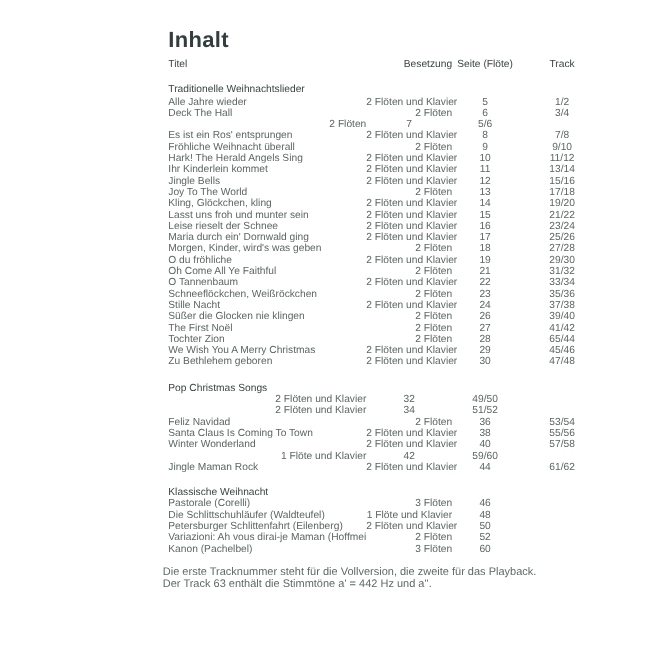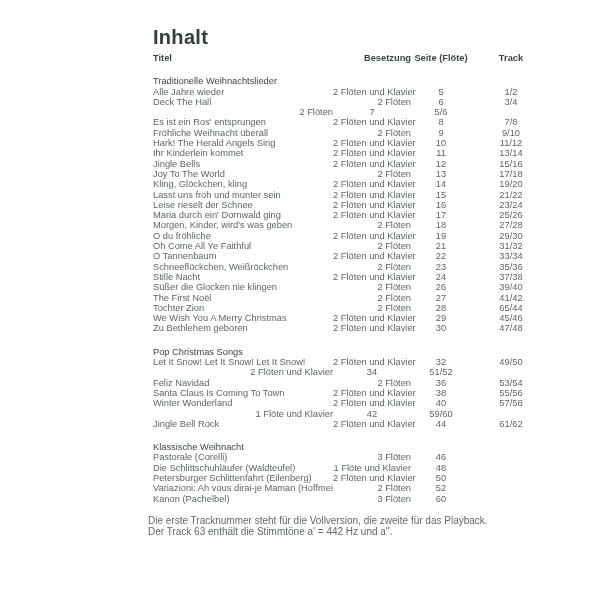--- a/index.html
+++ b/index.html
@@ -35,21 +35,21 @@
     grid-template-columns: 180px 78px 60px 80px;
     font-size: 9.3px;
     line-height: 10.3px;
   }
   .row .c1 { text-align: left;   white-space: nowrap; overflow: hidden; }
   .row .c2 { text-align: right;   white-space: nowrap; }
   .row .c3 { text-align: center; white-space: nowrap; }
   .row .c4 { text-align: center; white-space: nowrap; }
   .header-row {
     margin-top: 6px;
-    font-weight: bold;
+    font-weight: normal;
     color: #3a4545;
   }
   .section-heading {
     margin: 13px 0 0 0;
     font-size: 9.3px;
     line-height: 10.3px;
     font-weight: normal;
     color: #3a4545;
   }
   .footnotes {
@@ -221,21 +221,20 @@
         <div class="row">
           <span class="c1">Zu Bethlehem geboren</span>
           <span class="c2">2 Flöten und Klavier</span>
           <span class="c3">30</span>
           <span class="c4">47/48</span>
         </div>
       </div>
       <div class="section">
         <h2 class="section-heading">Pop Christmas Songs</h2>
         <div class="row">
-          <span class="c1">Let It Snow! Let It Snow! Let It Snow!</span>
           <span class="c2">2 Flöten und Klavier</span>
           <span class="c3">32</span>
           <span class="c4">49/50</span>
         </div>
         <div class="row">
           <span class="c2">2 Flöten und Klavier</span>
           <span class="c3">34</span>
           <span class="c4">51/52</span>
         </div>
         <div class="row">
@@ -255,21 +254,21 @@
           <span class="c2">2 Flöten und Klavier</span>
           <span class="c3">40</span>
           <span class="c4">57/58</span>
         </div>
         <div class="row">
           <span class="c2">1 Flöte und Klavier</span>
           <span class="c3">42</span>
           <span class="c4">59/60</span>
         </div>
         <div class="row">
-          <span class="c1">Jingle Bell Rock</span>
+          <span class="c1">Jingle Maman Rock</span>
           <span class="c2">2 Flöten und Klavier</span>
           <span class="c3">44</span>
           <span class="c4">61/62</span>
         </div>
       </div>
       <div class="section">
         <h2 class="section-heading">Klassische Weihnacht</h2>
         <div class="row">
           <span class="c1">Pastorale (Corelli)</span>
           <span class="c2">3 Flöten</span>

